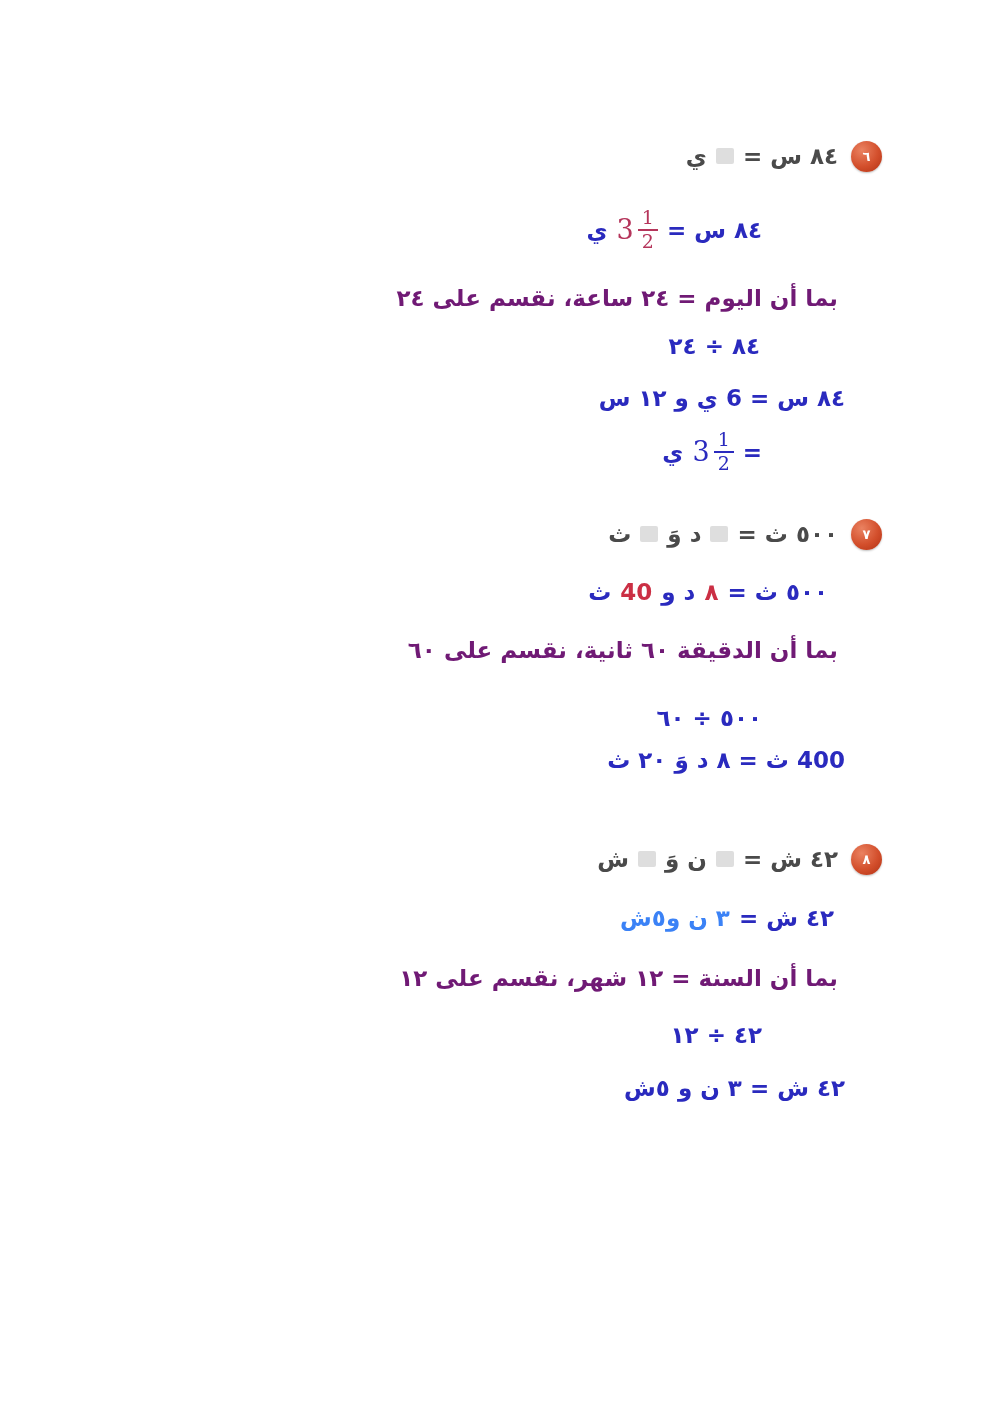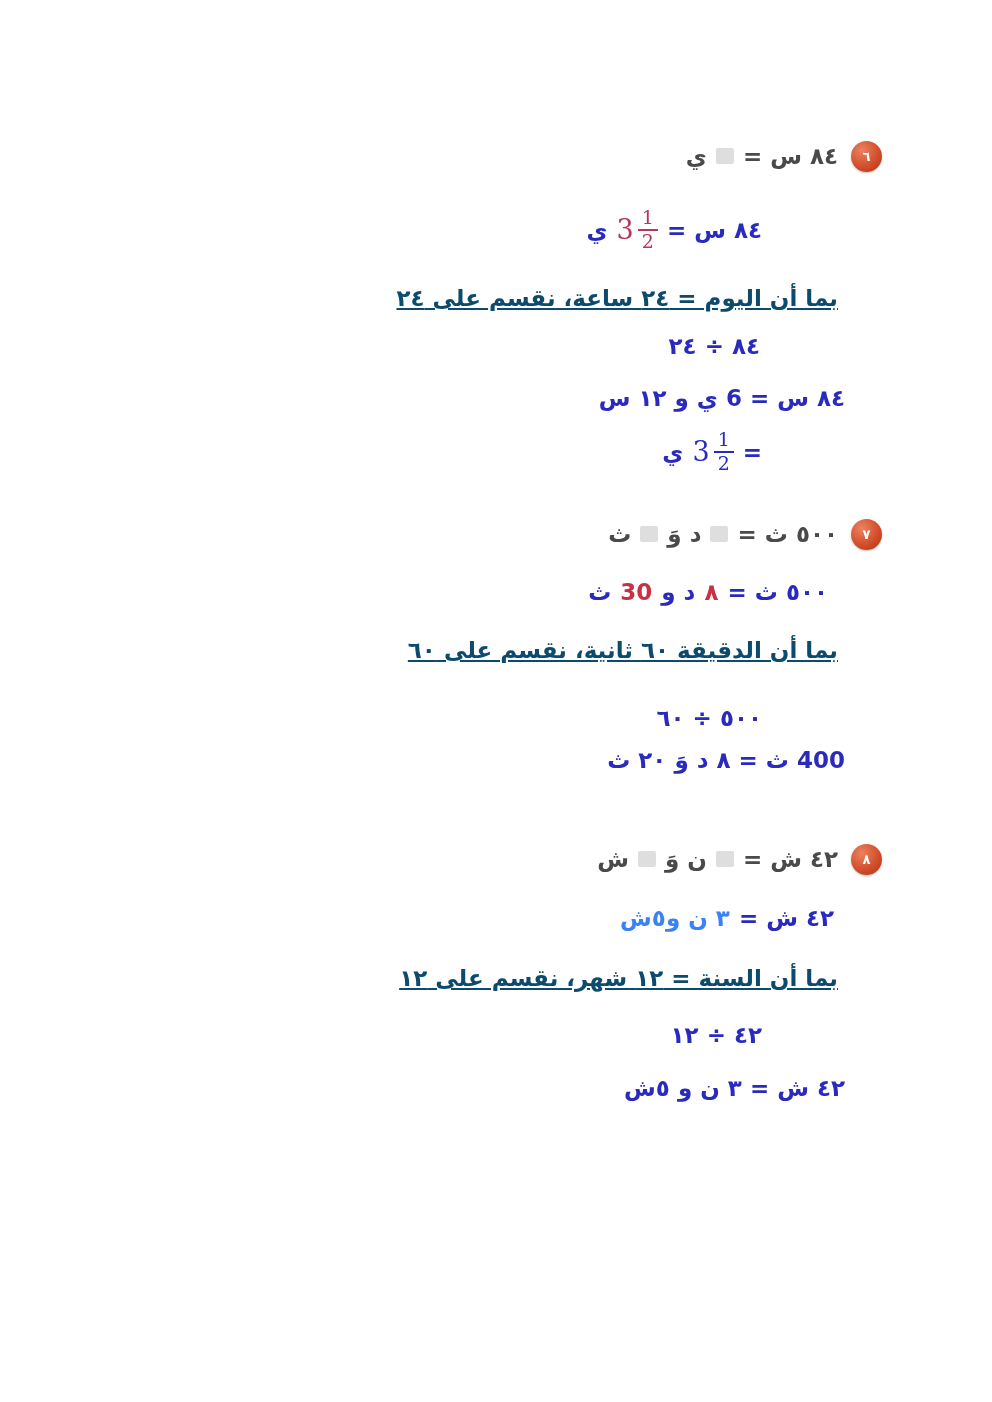--- a/index.html
+++ b/index.html
@@ -16,21 +16,21 @@
     display:inline-flex;
     align-items:center;
     gap:9px;
     font-weight:700;
     font-size:23px;
     line-height:40px;
     white-space:nowrap;
   }
   .q-line{color:#4a4a4a;}
   .blue-line{color:#2a2abe;}
-  .note-line{color:#0c4a6e;text-decoration:underline;}
+  .note-line{color:#701a75;}
   .badge{
     position:absolute;
     width:31px;height:31px;
     border-radius:50%;
     background:radial-gradient(circle at 35% 30%, #ea8261, #d34f2c 55%, #b53416 95%);
     box-shadow:0 1px 2px rgba(0,0,0,.25);
     color:#ffffff;
     font-size:13px;font-weight:700;
     display:flex;align-items:center;justify-content:center;
   }
@@ -122,21 +122,21 @@
     <span class="ph-box"></span>
     <span>د وَ</span>
     <span class="ph-box"></span>
     <span>ث</span>
   </div>
 
   <div class="line blue-line" style="top:572px;right:164px;">
     <span>٥٠٠ ث =</span>
     <span class="red-num">٨</span>
     <span>د و</span>
-    <span class="red-num">30</span>
+    <span class="red-num">40</span>
     <span>ث</span>
   </div>
 
   <div class="line note-line" style="top:630px;right:154px;">
     <span>بما أن الدقيقة ٦٠ ثانية، نقسم على ٦٠</span>
   </div>
 
   <div class="line blue-line" style="top:698px;right:230px;">
     <span>٥٠٠ ÷ ٦٠</span>
   </div>

